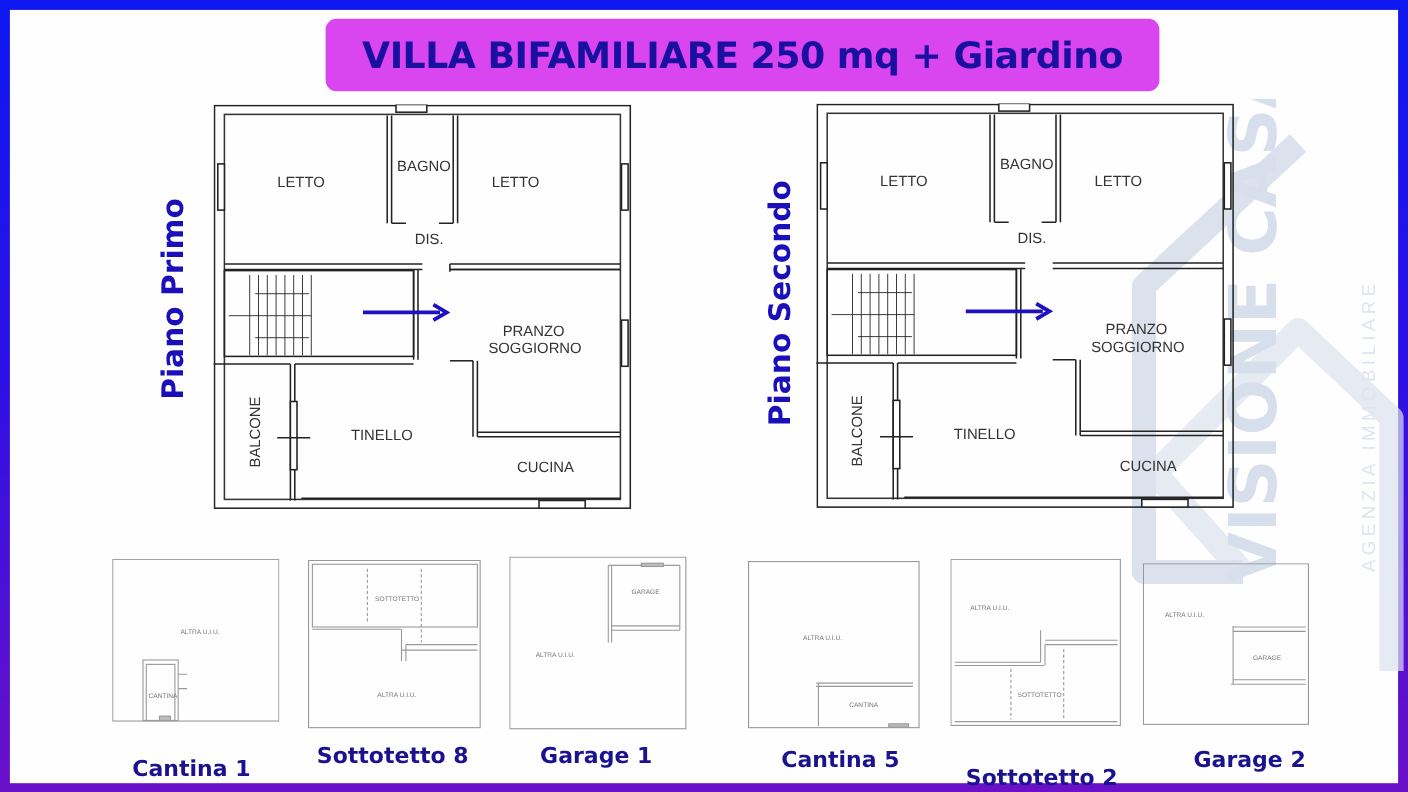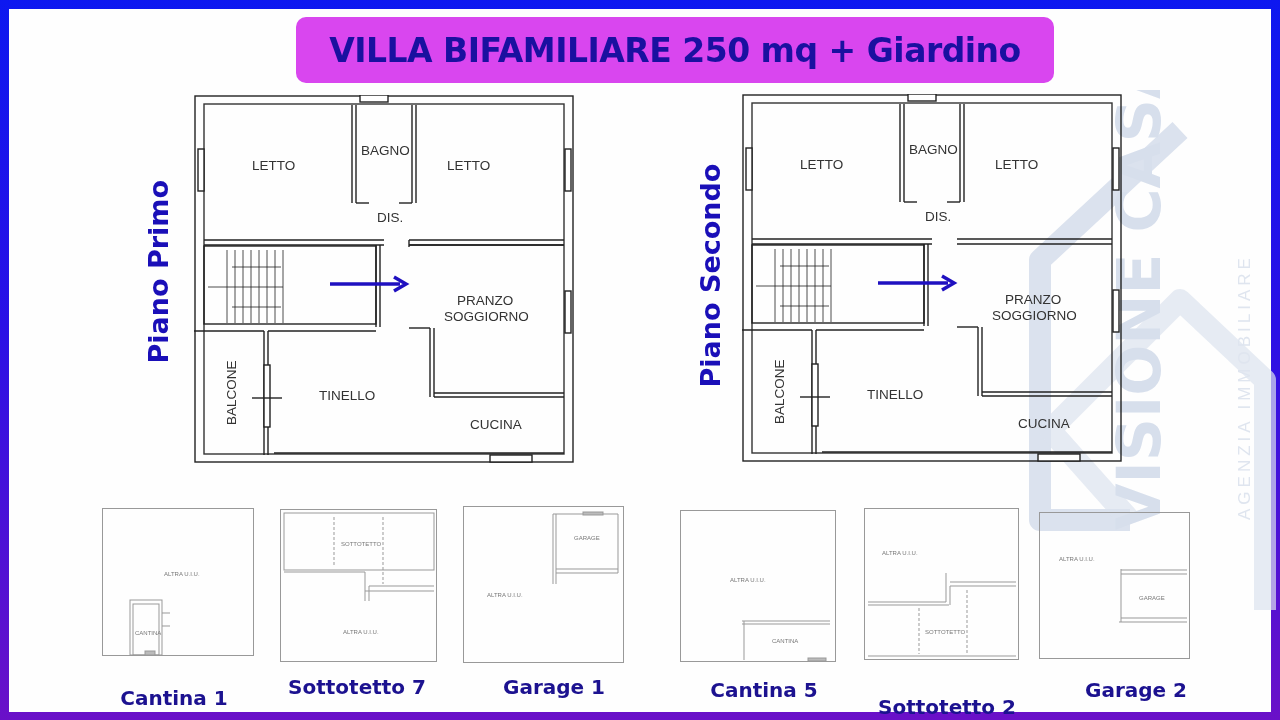--- a/index.html
+++ b/index.html
@@ -273,17 +273,17 @@
         <line x1="82" y1="58" x2="148" y2="58"></line>
       <line x1="82" y1="106" x2="148" y2="106"></line>
         <line x1="80" y1="110" x2="148" y2="110"></line>
     </g>
     <text class="tiny" x="20" y="49">ALTRA U.I.U.</text>
     <text class="tiny" x="100" y="88">GARAGE</text>
   </svg>
 </div>
 
 <div class="sub-label" style="left:174px;top:672px;margin-top:14px;">Cantina 1</div>
-<div class="sub-label" style="left:357px;top:675px;">Sottotetto 7</div>
-<div class="sub-label" style="left:554px;top:675px;">Garage 1</div>
+<div class="sub-label" style="left:357px;top:675px;">Sottotetto 8</div>
+<div class="sub-label" style="left:542px;top:675px;">Garage 1</div>
 <div class="sub-label" style="left:764px;top:678px;">Cantina 5</div>
 <div class="sub-label" style="left:947px;top:695px;">Sottotetto 2</div>
 <div class="sub-label" style="left:1136px;top:678px;">Garage 2</div>
 
 </body></html>

